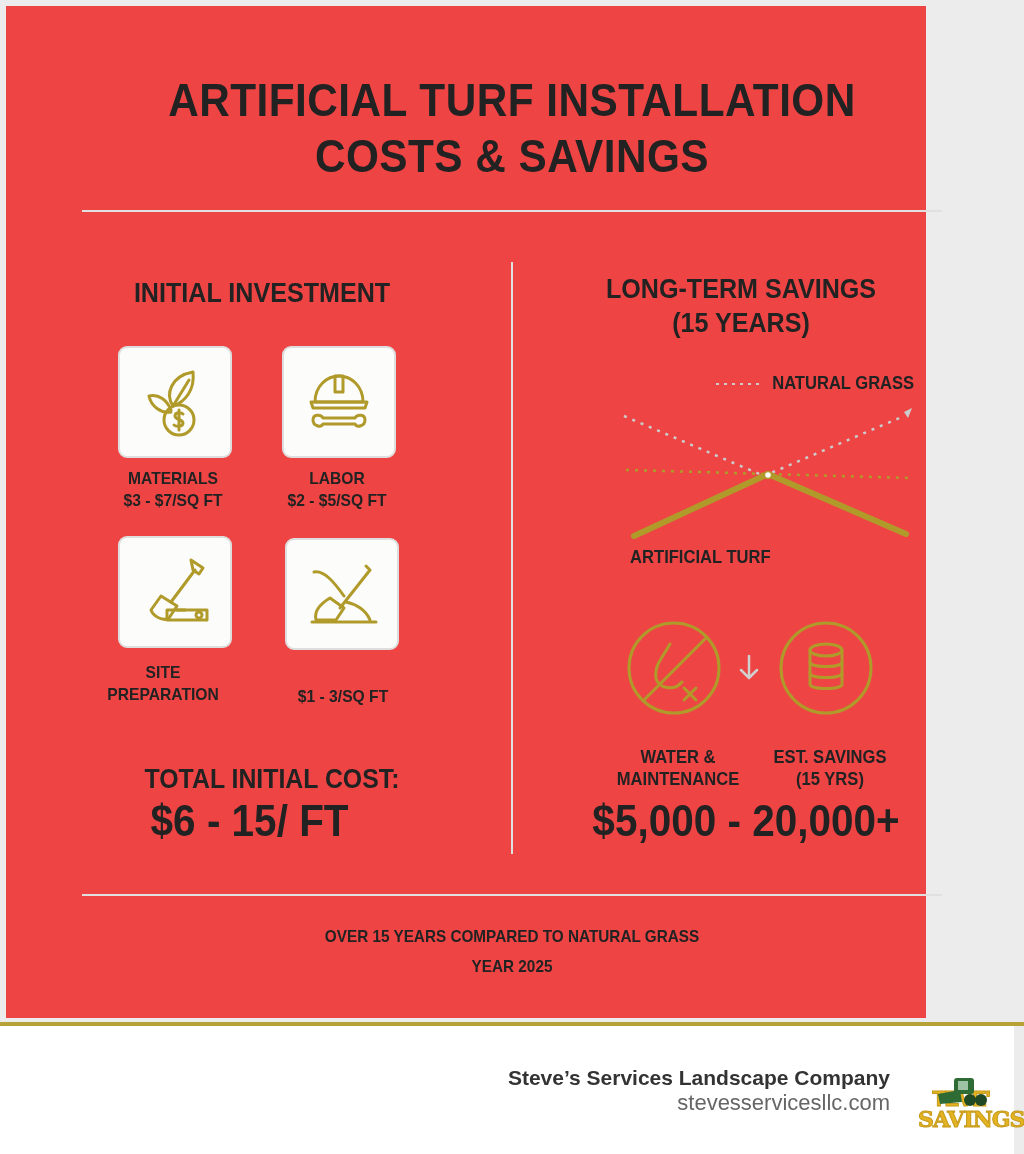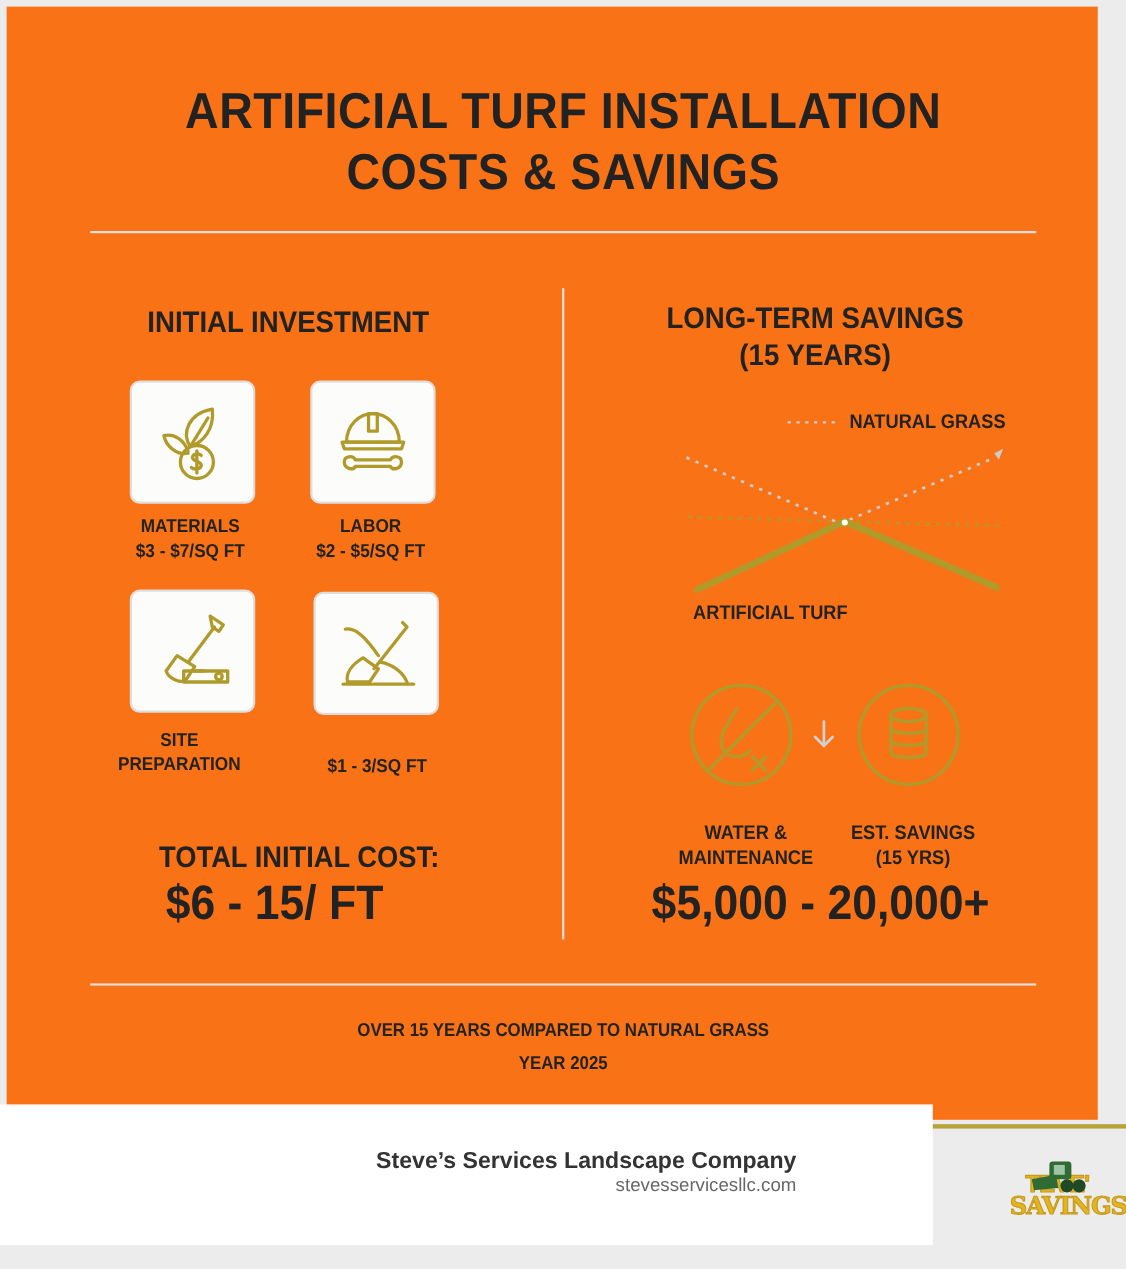--- a/index.html
+++ b/index.html
@@ -1,32 +1,32 @@
 <!DOCTYPE html>
 <html><head>
 <meta charset="utf-8">
 <style>
   html, body { margin:0; padding:0; }
   body { width:1024px; height:1154px; background:#ececec; position:relative; overflow:hidden; font-family:"Liberation Sans", sans-serif; color:#222; }
-  .card { position:absolute; left:6px; top:6px; width:992px; height:1012px; background:#f97316; }
+  .card { position:absolute; left:6px; top:6px; width:920px; height:1012px; background:#ef4444; }
   .gold-rule { position:absolute; left:0; top:1022px; width:1024px; height:4px; background:#b5a33a; }
-  .footer { position:absolute; left:0; top:1004px; width:848px; height:128px; background:#ffffff; }
+  .footer { position:absolute; left:0; top:1026px; width:1014px; height:128px; background:#ffffff; }
   .abs { position:absolute; }
   .center { text-align:center; }
   .title { left:0; width:1012px; top:66px; font-size:46px; font-weight:bold; line-height:56px; letter-spacing:0.5px; transform:scaleX(0.92); color:#222; }
   .hr { background:#e0e0e0; height:2px; }
   .vr { background:#e0e0e0; width:2px; }
   .h2 { font-size:27px; font-weight:bold; color:#222; transform:scaleX(0.93); }
   .tile { width:110px; height:108px; border:2px solid #dedede; border-radius:9px; background:#fcfcfb; display:flex; align-items:center; justify-content:center; }
   .lbl { font-size:17px; font-weight:bold; line-height:22px; color:#222; transform:scaleX(0.92); }
   .big { font-size:44px; font-weight:bold; color:#222; transform:scaleX(0.92); }
   .mid { font-size:27px; font-weight:bold; color:#222; transform:scaleX(0.92); }
   .small { font-size:17px; font-weight:bold; line-height:30px; color:#222; transform:scaleX(0.9); }
   .company { font-size:21px; font-weight:bold; color:#333; text-align:right; }
-  .url { font-size:17px; color:#666; text-align:right; }
+  .url { font-size:22px; color:#666; text-align:right; }
 </style>
 </head>
 <body>
 
 <div class="card">
   <div class="abs center title">
     <div>ARTIFICIAL TURF INSTALLATION</div>
     <div>COSTS &amp; SAVINGS</div>
   </div>
 

